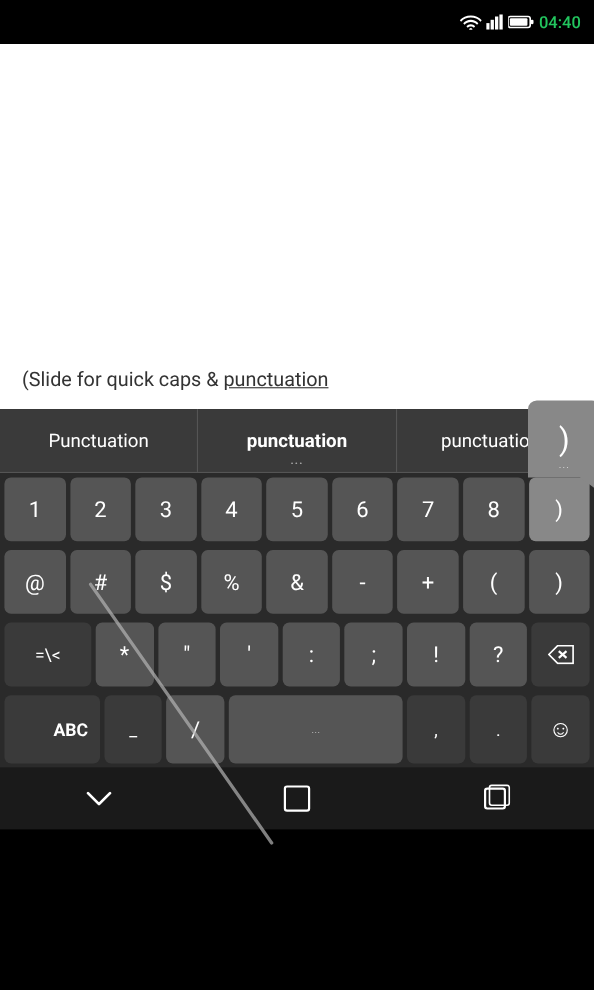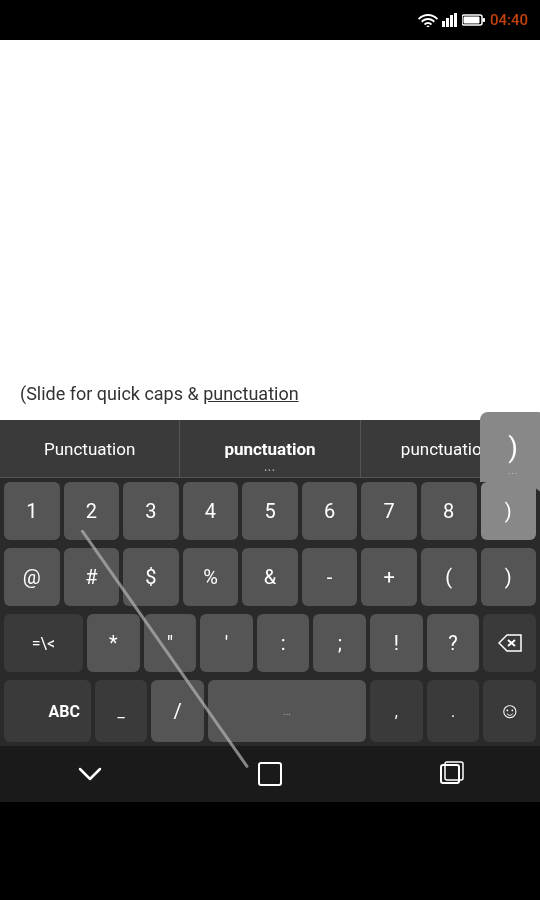--- a/index.html
+++ b/index.html
@@ -25,29 +25,29 @@
       gap: 6px;
     }
 
     .status-icons {
       display: flex;
       align-items: center;
       gap: 4px;
     }
 
     .status-time {
-      color: #c2410c;
+      color: #22c55e;
       font-size: 15px;
       font-weight: 500;
     }
 
     
     .content-area {
       width: 100%;
-      height: 380px;
+      height: 332px;
       background: #fff;
       display: flex;
       align-items: flex-end;
       padding: 16px 20px;
     }
 
     .editor-text {
       font-size: 18px;
       color: #333;
     }

